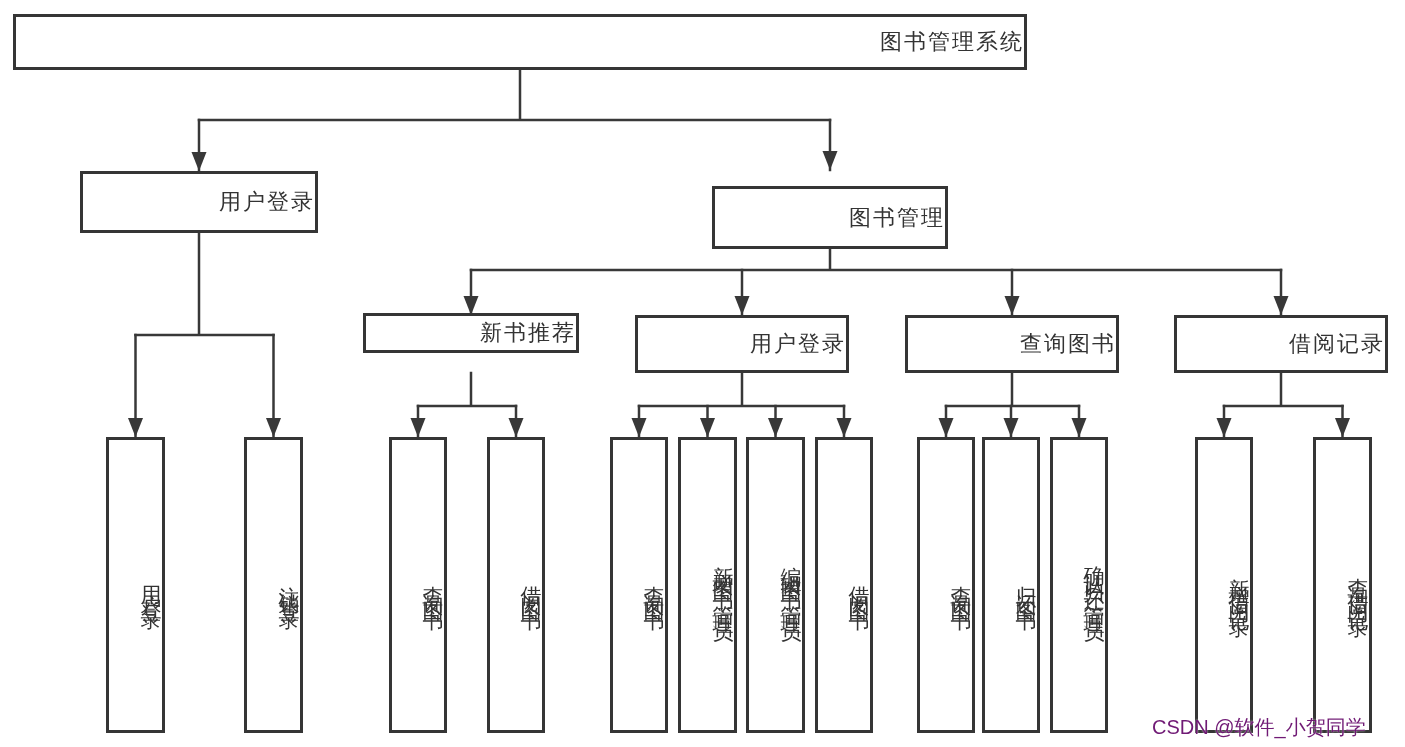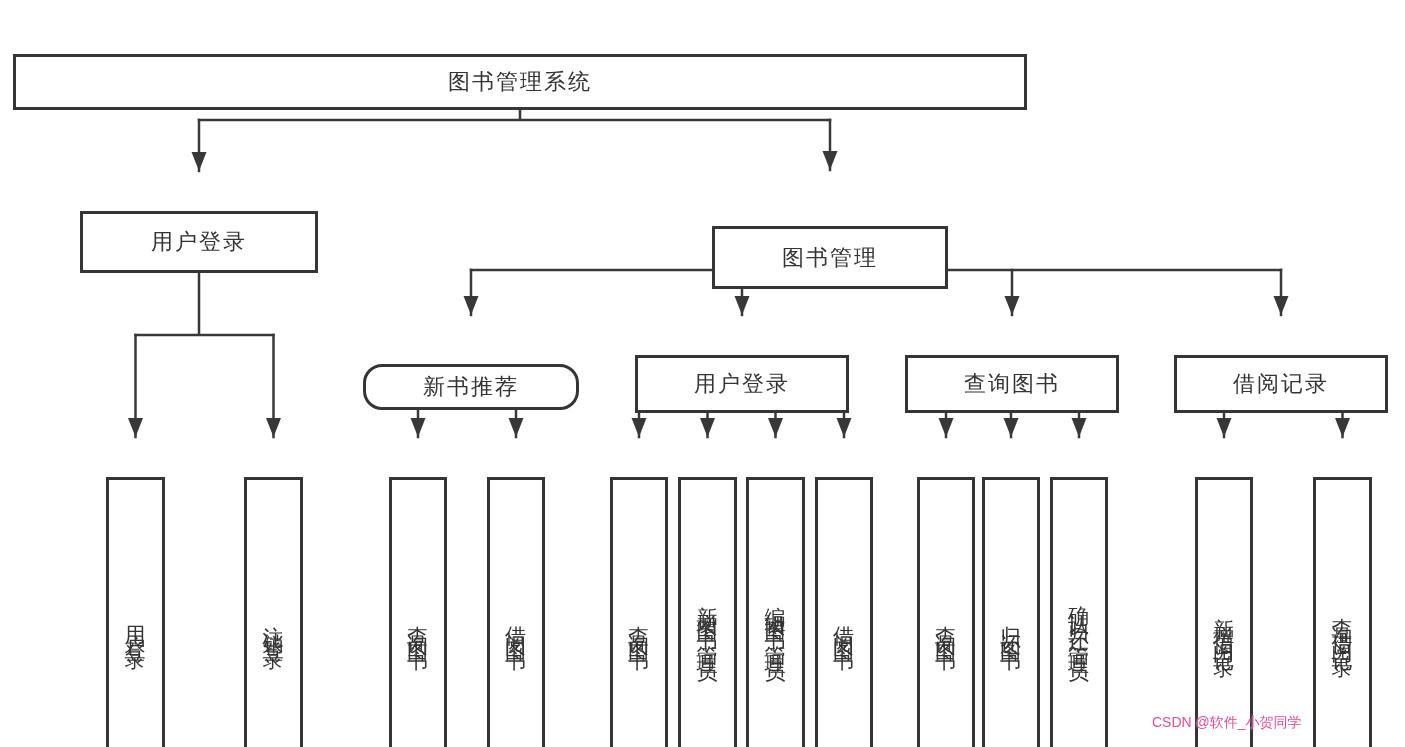--- a/index.html
+++ b/index.html
@@ -22,44 +22,43 @@
     z-index: 1;
   }
   .node {
     position: absolute;
     box-sizing: border-box;
     border: 3px solid #353535;
     background: #ffffff;
     color: #333333;
     display: flex;
     align-items: center;
-    justify-content: center;
+    justify-content: flex-end;
     z-index: 2;
-    margin-top: 40px;
   }
   .node.h span {
     font-size: 22px;
     letter-spacing: 2px;
     white-space: nowrap;
   }
   .node.v span {
     writing-mode: vertical-rl;
     text-orientation: mixed;
     font-size: 21px;
     letter-spacing: 8px;
     line-height: 1;
     white-space: nowrap;
   }
   .watermark {
     position: absolute;
     left: 1152px;
     top: 714px;
     z-index: 3;
-    font-size: 14px;
-    color: #ec4899;
+    font-size: 20px;
+    color: #701a75;
     white-space: nowrap;
     text-shadow: 0 0 2px rgba(255,255,255,0.9);
   }
 </style>
 </head>
 <body>
 
 <div id="canvas">
 
   <svg id="wires" width="1405" height="747" viewBox="0 0 1405 747">
@@ -109,21 +108,21 @@
     <span>图书管理系统</span>
   </div>
 
   <div class="node h" style="left:80px; top:171px; width:238px; height:62px;">
     <span>用户登录</span>
   </div>
   <div class="node h" style="left:712px; top:186px; width:236px; height:63px;">
     <span>图书管理</span>
   </div>
 
-  <div class="node h" style="left:363px; top:324px; width:216px; height:46px;border-radius:19px;">
+  <div class="node h" style="left:363px; top:313px; width:216px; height:40px;">
     <span>新书推荐</span>
   </div>
   <div class="node h" style="left:635px; top:315px; width:214px; height:58px;">
     <span>用户登录</span>
   </div>
   <div class="node h" style="left:905px; top:315px; width:214px; height:58px;">
     <span>查询图书</span>
   </div>
   <div class="node h" style="left:1174px; top:315px; width:214px; height:58px;">
     <span>借阅记录</span>

